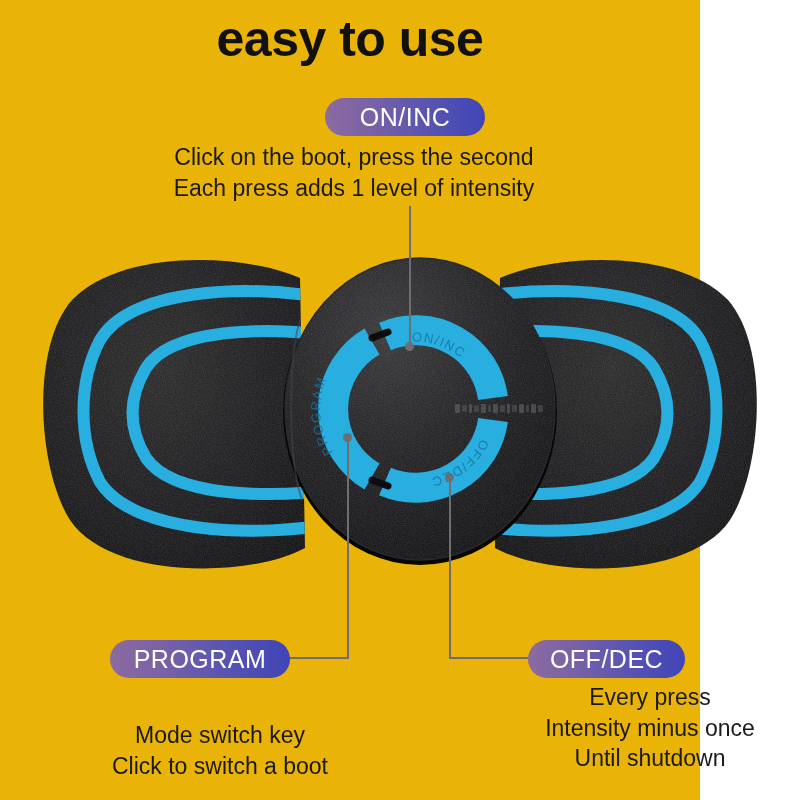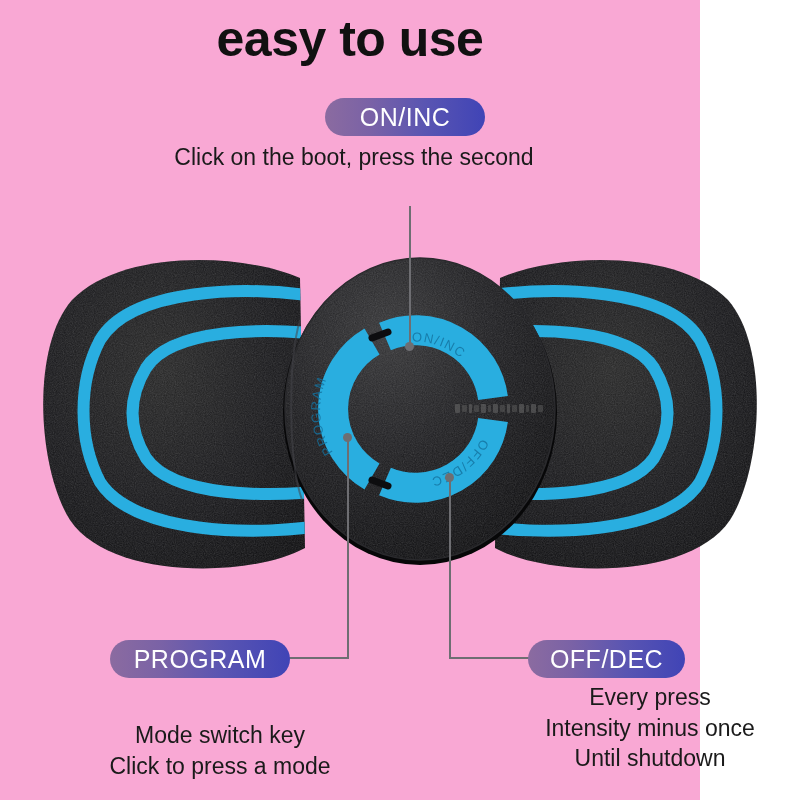--- a/index.html
+++ b/index.html
@@ -5,21 +5,21 @@
   * { margin:0; padding:0; box-sizing:border-box; }
   html, body {
     width:800px; height:800px;
     background:#ffffff;
     font-family:"Liberation Sans", sans-serif;
     overflow:hidden;
   }
   #stage {
     position:relative;
     width:700px; height:800px;
-    background:#f9a8d4;
+    background:#eab308;
   }
 
   
   #heading {
     position:absolute;
     left:0; right:0; top:12px;
     text-align:center;
     font-size:50px;
     font-weight:700;
     letter-spacing:-0.5px;
@@ -245,26 +245,27 @@
   <div class="leader" id="lead-prog-h"></div>
   <div class="leader-dot" id="dot-prog"></div>
 
   <div class="leader" id="lead-off-v"></div>
   <div class="leader" id="lead-off-h"></div>
   <div class="leader-dot" id="dot-off"></div>
 
   <div class="pill" id="pill-on">ON/INC</div>
   <div class="caption" id="caption-on">
     <div>Click on the boot, press the second</div>
+    <div>Each press adds 1 level of intensity</div>
   </div>
 
   <div class="pill" id="pill-program">PROGRAM</div>
   <div class="caption" id="caption-program">
     <div>Mode switch key</div>
-    <div>Click to press a mode</div>
+    <div>Click to switch a boot</div>
   </div>
 
   <div class="pill" id="pill-offdec">OFF/DEC</div>
   <div class="caption" id="caption-offdec">
     <div>Every press</div>
     <div>Intensity minus once</div>
     <div>Until shutdown</div>
   </div>
 
 </div>

